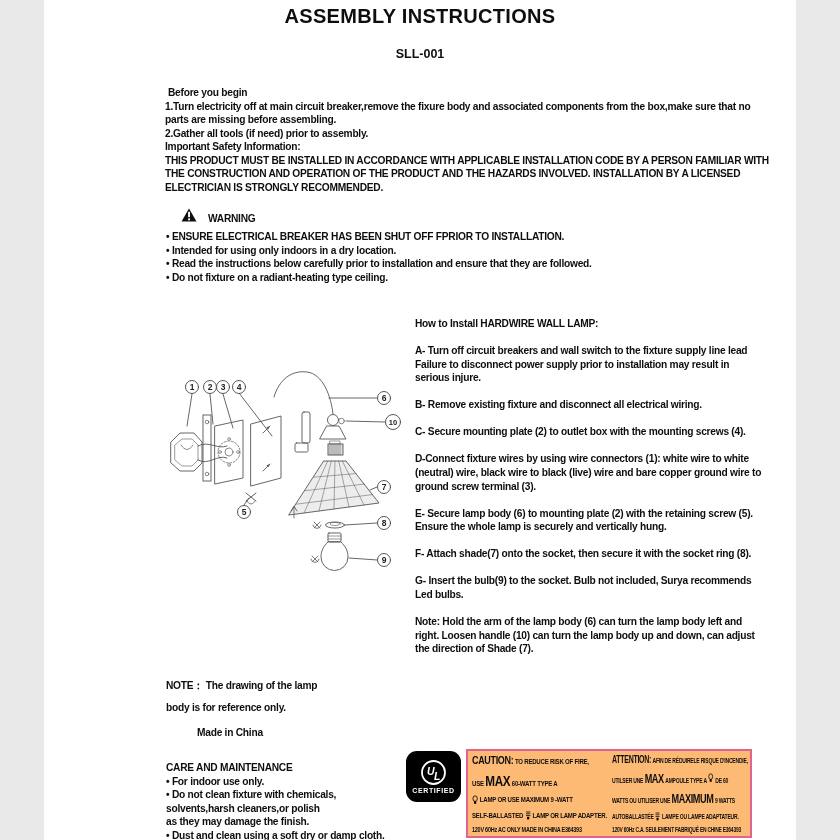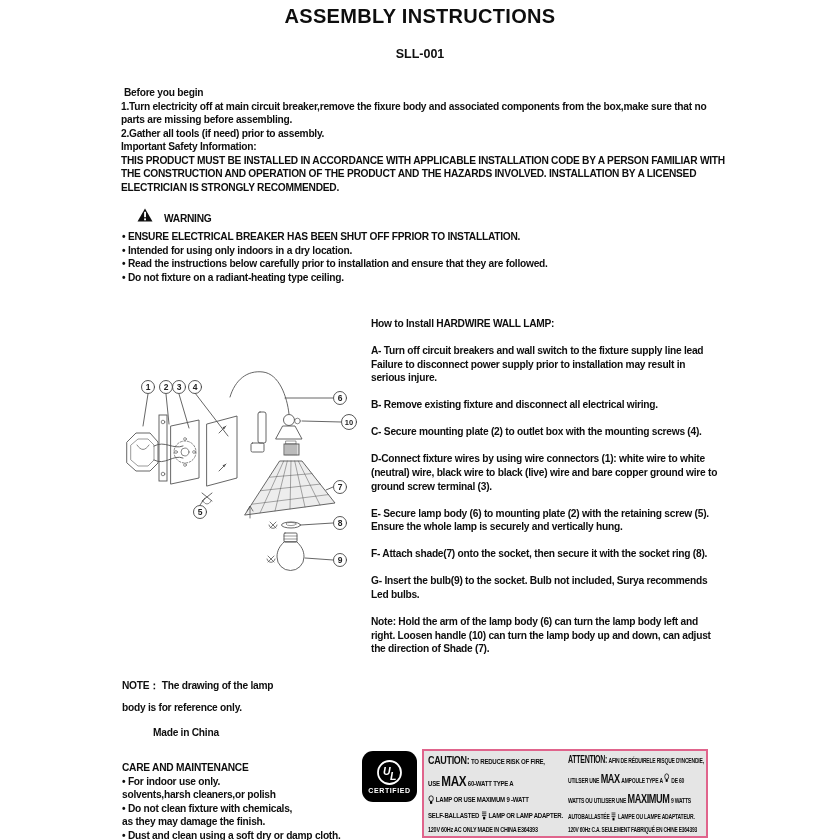--- a/index.html
+++ b/index.html
@@ -1,17 +1,17 @@
 <!DOCTYPE html>
 <html><head>
 <meta charset="utf-8">
 <style>
   html,body { margin:0; padding:0; background:#e9e9e9; }
   .page {
-    position:relative; width:840px; height:840px; margin:0 auto;
+    position:relative; width:752px; height:840px; margin:0 auto;
     background:#ffffff; overflow:hidden;
     font-family:"Liberation Sans", sans-serif;
     font-weight:bold; color:#0e0e0e;
   }
   .abs { position:absolute; }
   .t  { font-size:10.2px; line-height:13.55px; letter-spacing:-0.25px; }
   .title { left:0; right:0; top:5px; text-align:center; font-size:20px; letter-spacing:0.3px; }
   .model { left:0; right:0; top:47px; text-align:center; font-size:12.5px; }
 
   .intro { left:121px; top:86px; width:604px; }
@@ -30,21 +30,21 @@
 
   .ulbadge {
     left:362px; top:751px; width:55px; height:51px; background:#000;
     border-radius:11px; display:flex; flex-direction:column;
     align-items:center; justify-content:center; color:#fff;
   }
   .ulbadge .cert { font-size:7px; letter-spacing:0.6px; margin-top:1px; }
 
   .caution {
     left:422px; top:749px; width:286px; height:89px; box-sizing:border-box;
-    border:2px solid #e0648c; background:#e5e5e5; display:flex; gap:2px;
+    border:2px solid #e0648c; background:#fdba74; display:flex; gap:2px;
     padding:3px 2px 3px 4px;
   }
   .c-col { width:50%; overflow:visible; }
   .squeeze-en { transform:scaleX(0.78); transform-origin:0 0; width:128%;
                 display:flex; flex-direction:column; justify-content:space-between; height:100%; }
   .squeeze-fr { transform:scaleX(0.70); transform-origin:0 0; width:142%;
                 display:flex; flex-direction:column; justify-content:space-between; height:100%; }
   .c-line { white-space:nowrap; display:flex; align-items:baseline; gap:2px; }
   .c-big  { font-size:11.5px; letter-spacing:-0.4px; }
   .c-sm   { font-size:7.8px;  letter-spacing:-0.3px; }
@@ -229,22 +229,22 @@
     </svg>
   </div>
 
   <div class="abs noteline1 t">NOTE： The drawing of the lamp</div>
   <div class="abs noteline2 t">body is for reference only.</div>
   <div class="abs madein t">Made in China</div>
 
   <div class="abs care t">
     <div>CARE AND MAINTENANCE</div>
     <div>• For indoor use only.</div>
+    <div>• Do not clean fixture with chemicals,</div>
     <div>solvents,harsh cleaners,or polish</div>
-    <div>• Do not clean fixture with chemicals,</div>
     <div>as they may damage the finish.</div>
     <div>• Dust and clean using a soft dry or damp cloth.</div>
   </div>
 
   <div class="abs ulbadge">
     <svg width="27" height="27" viewBox="0 0 27 27">
       <circle cx="13.5" cy="13.5" r="11.5" fill="none" stroke="#fff" stroke-width="1.8"></circle>
       <text x="7" y="15.5" fill="#fff" font-size="10.5" font-weight="bold" font-style="italic" font-family="Liberation Sans, sans-serif">U</text>
       <text x="14" y="21" fill="#fff" font-size="10.5" font-weight="bold" font-style="italic" font-family="Liberation Sans, sans-serif">L</text>
     </svg>

